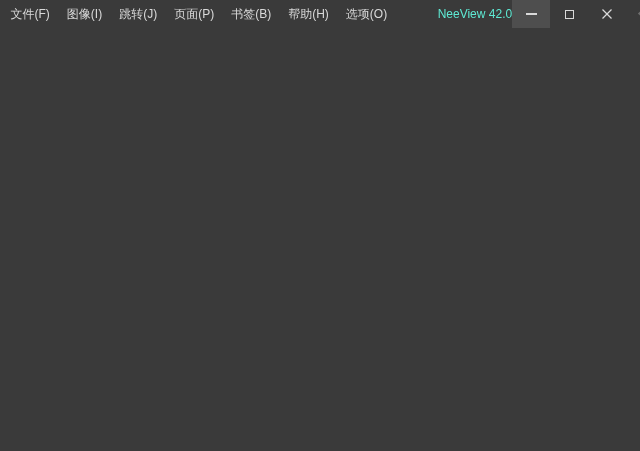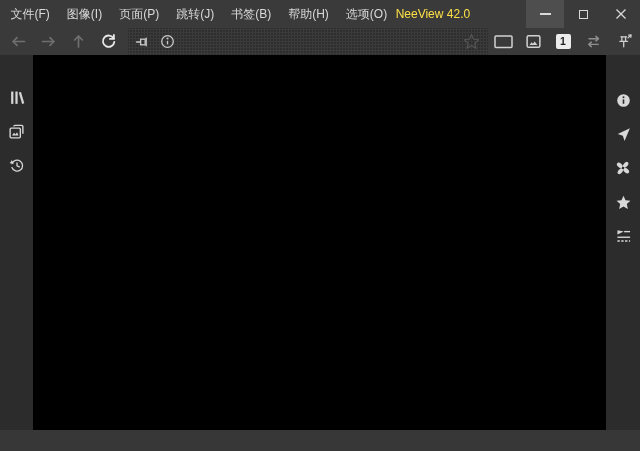--- a/index.html
+++ b/index.html
@@ -1,25 +1,25 @@
 <!DOCTYPE html>
 <html><head>
 <meta charset="utf-8">
 <style>
   * { margin:0; padding:0; box-sizing:border-box; }
   html,body { width:640px; height:451px; overflow:hidden; background:#3a3a3a;
               font-family:"Liberation Sans","DejaVu Sans",sans-serif; }
-  .window { width:640px; height:451px; display:flex; flex-direction:column; background:#3a3a3a; }
+  .window { width:640px; height:451px; display:flex; flex-direction:row; background:#3a3a3a; }
 
   
   .titlebar { height:28px; flex:0 0 28px; display:flex; align-items:stretch;
               background:#3a3a3a; color:#d9d9d9; font-size:12px; }
   .menubar { display:flex; align-items:center; padding-left:2px; }
   .menu-item { padding:0 8.5px; line-height:28px; white-space:nowrap; cursor:default; }
-  .wtitle { flex:1; text-align:left; line-height:28px; color:#fde047; white-space:nowrap; }
+  .wtitle { flex:1; text-align:left; line-height:28px; color:#5eead4; white-space:nowrap;margin-left:42px; }
   .win-controls { display:flex; }
   .win-btn { width:38px; height:28px; display:flex; align-items:center; justify-content:center; }
   .win-btn.minhl { background:#4e4e4e; }
   .min-glyph { width:11px; height:2px; background:#d9d9d9; display:block; }
   .max-glyph { width:9px; height:9px; border:1.2px solid #d9d9d9; display:block; }
 
   
   .toolbar { height:27px; flex:0 0 27px; display:flex; align-items:center;
              background:#3a3a3a; padding-left:3px; }
   .tb-btn { width:30px; height:27px; display:flex; align-items:center; justify-content:center; }
@@ -49,22 +49,22 @@
 </style>
 </head>
 <body>
 
 <div class="window">
 
   <div class="titlebar">
     <div class="menubar">
       <span class="menu-item">文件(F)</span>
       <span class="menu-item">图像(I)</span>
+      <span class="menu-item">跳转(J)</span>
       <span class="menu-item">页面(P)</span>
-      <span class="menu-item">跳转(J)</span>
       <span class="menu-item">书签(B)</span>
       <span class="menu-item">帮助(H)</span>
       <span class="menu-item">选项(O)</span>
     </div>
     <div class="wtitle">NeeView 42.0</div>
     <div class="win-controls">
       <div class="win-btn minhl dots">
         <span class="min-glyph"></span>
       </div>
       <div class="win-btn">

